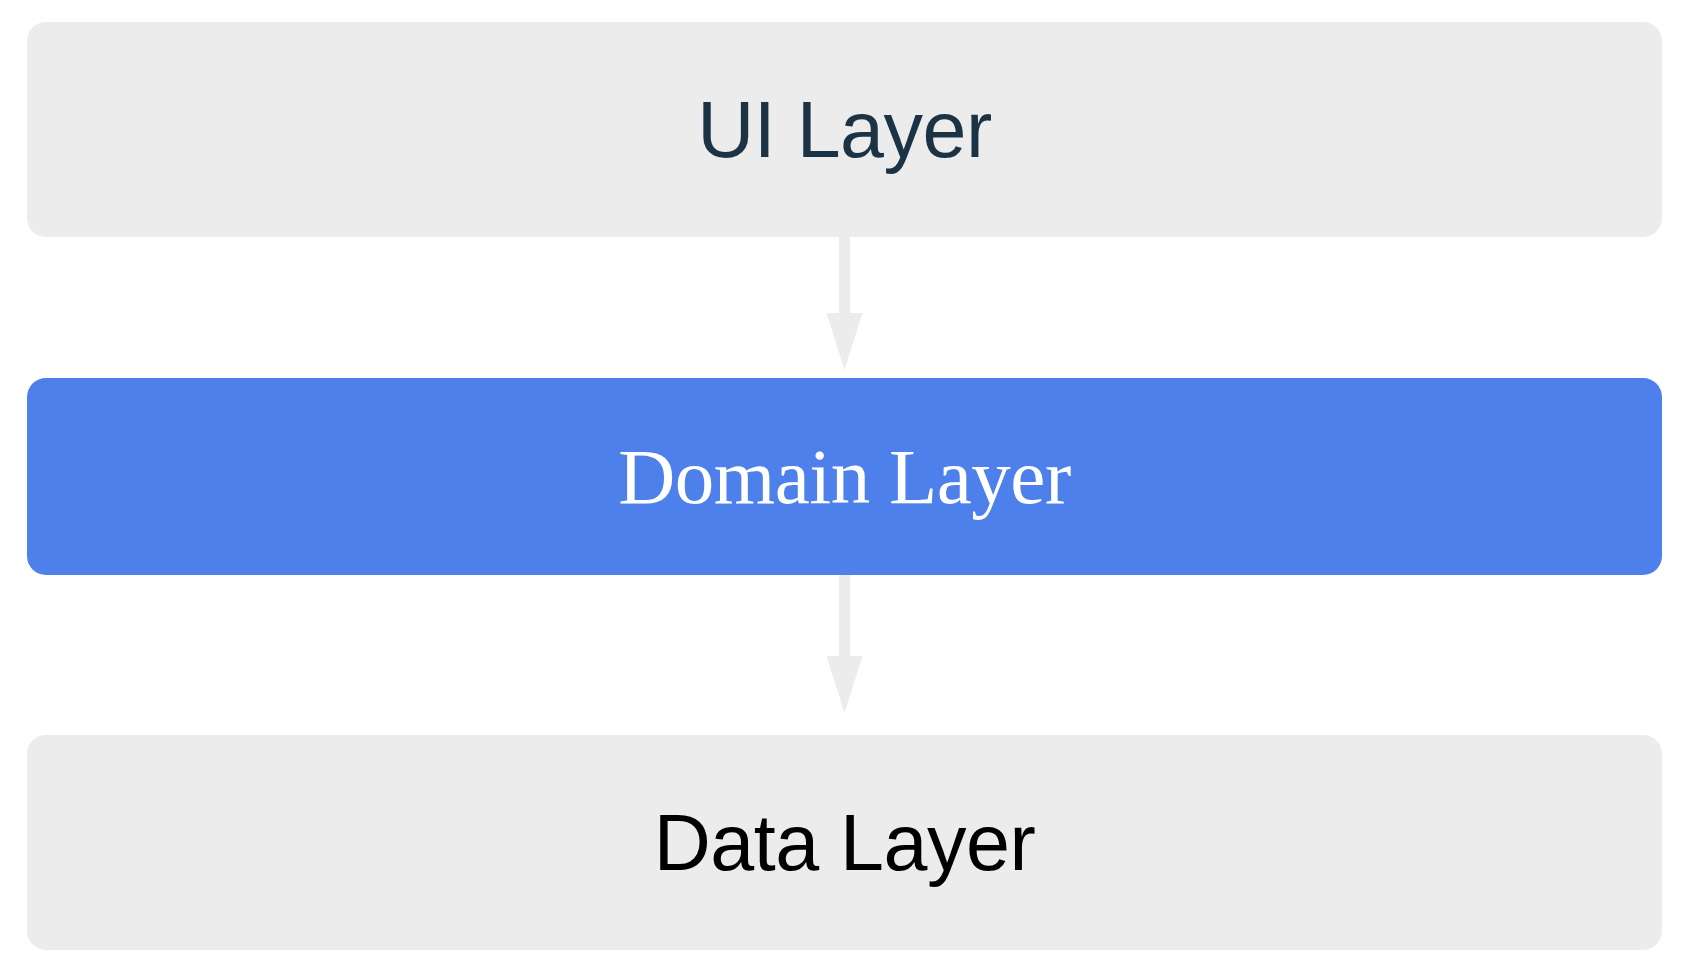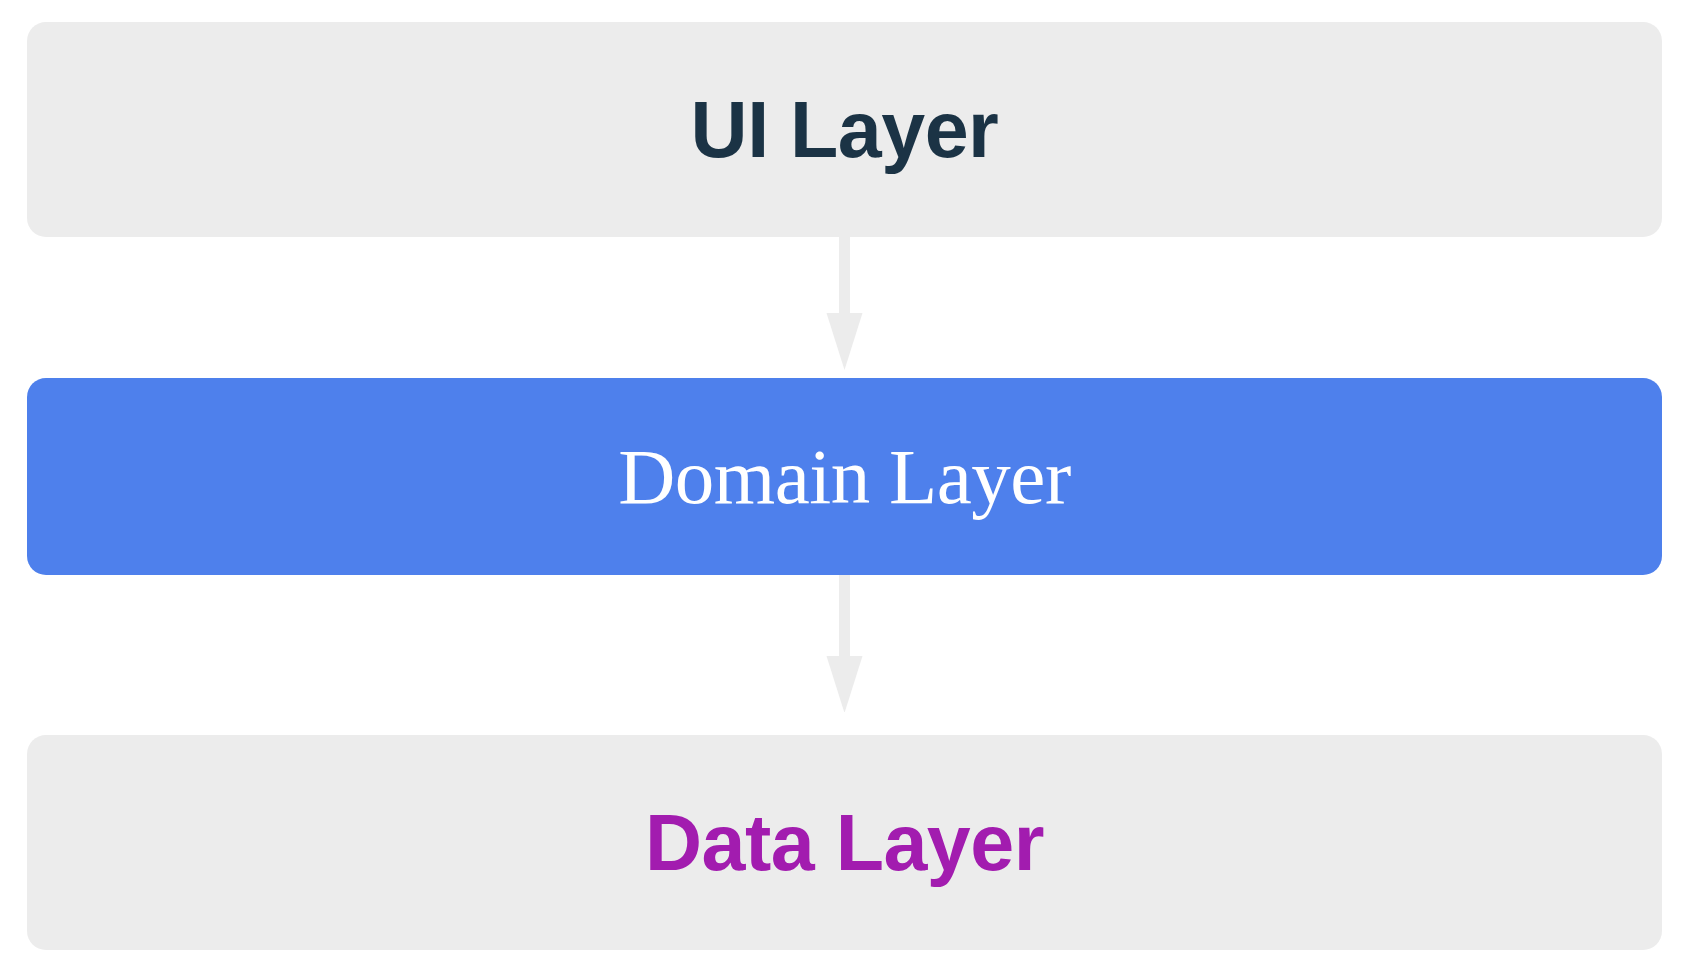--- a/index.html
+++ b/index.html
@@ -49,21 +49,21 @@
     top: 378px;
     height: 197px;
     background: #4e80ec;
   }
   #box-data {
     top: 735px;
     height: 215px;
     background: #ececec;
   }
 
-  .label-dark  { color: #1b3345; font-weight: bold; }
+  .label-dark  { color: #1b3345; }
   .label-light { color: #ffffff; }
 
   
   .arrow {
     position: absolute;
     left: 0;
     width: 1687px;
     pointer-events: none;
   }
   #arrow-ui-domain   { top: 232px; height: 142px; }
@@ -91,16 +91,16 @@
   </div>
 
   <div class="arrow" id="arrow-domain-data">
     <svg width="1687" height="142" viewBox="0 0 1687 142" xmlns="http://www.w3.org/2000/svg">
       <rect x="839" y="5" width="11" height="85" fill="#ececec"></rect>
       <polygon points="826.5,86 862.5,86 844.5,143" fill="#ececec"></polygon>
     </svg>
   </div>
 
   <div class="layer-box" id="box-data" style="background: rgb(236, 236, 236);">
-    <span class="layer-label label-dark" style="color: #a21caf;">Data Layer</span>
+    <span class="layer-label label-dark" style="color: #000000;">Data Layer</span>
   </div>
 
 </div>
 
 </body></html>

